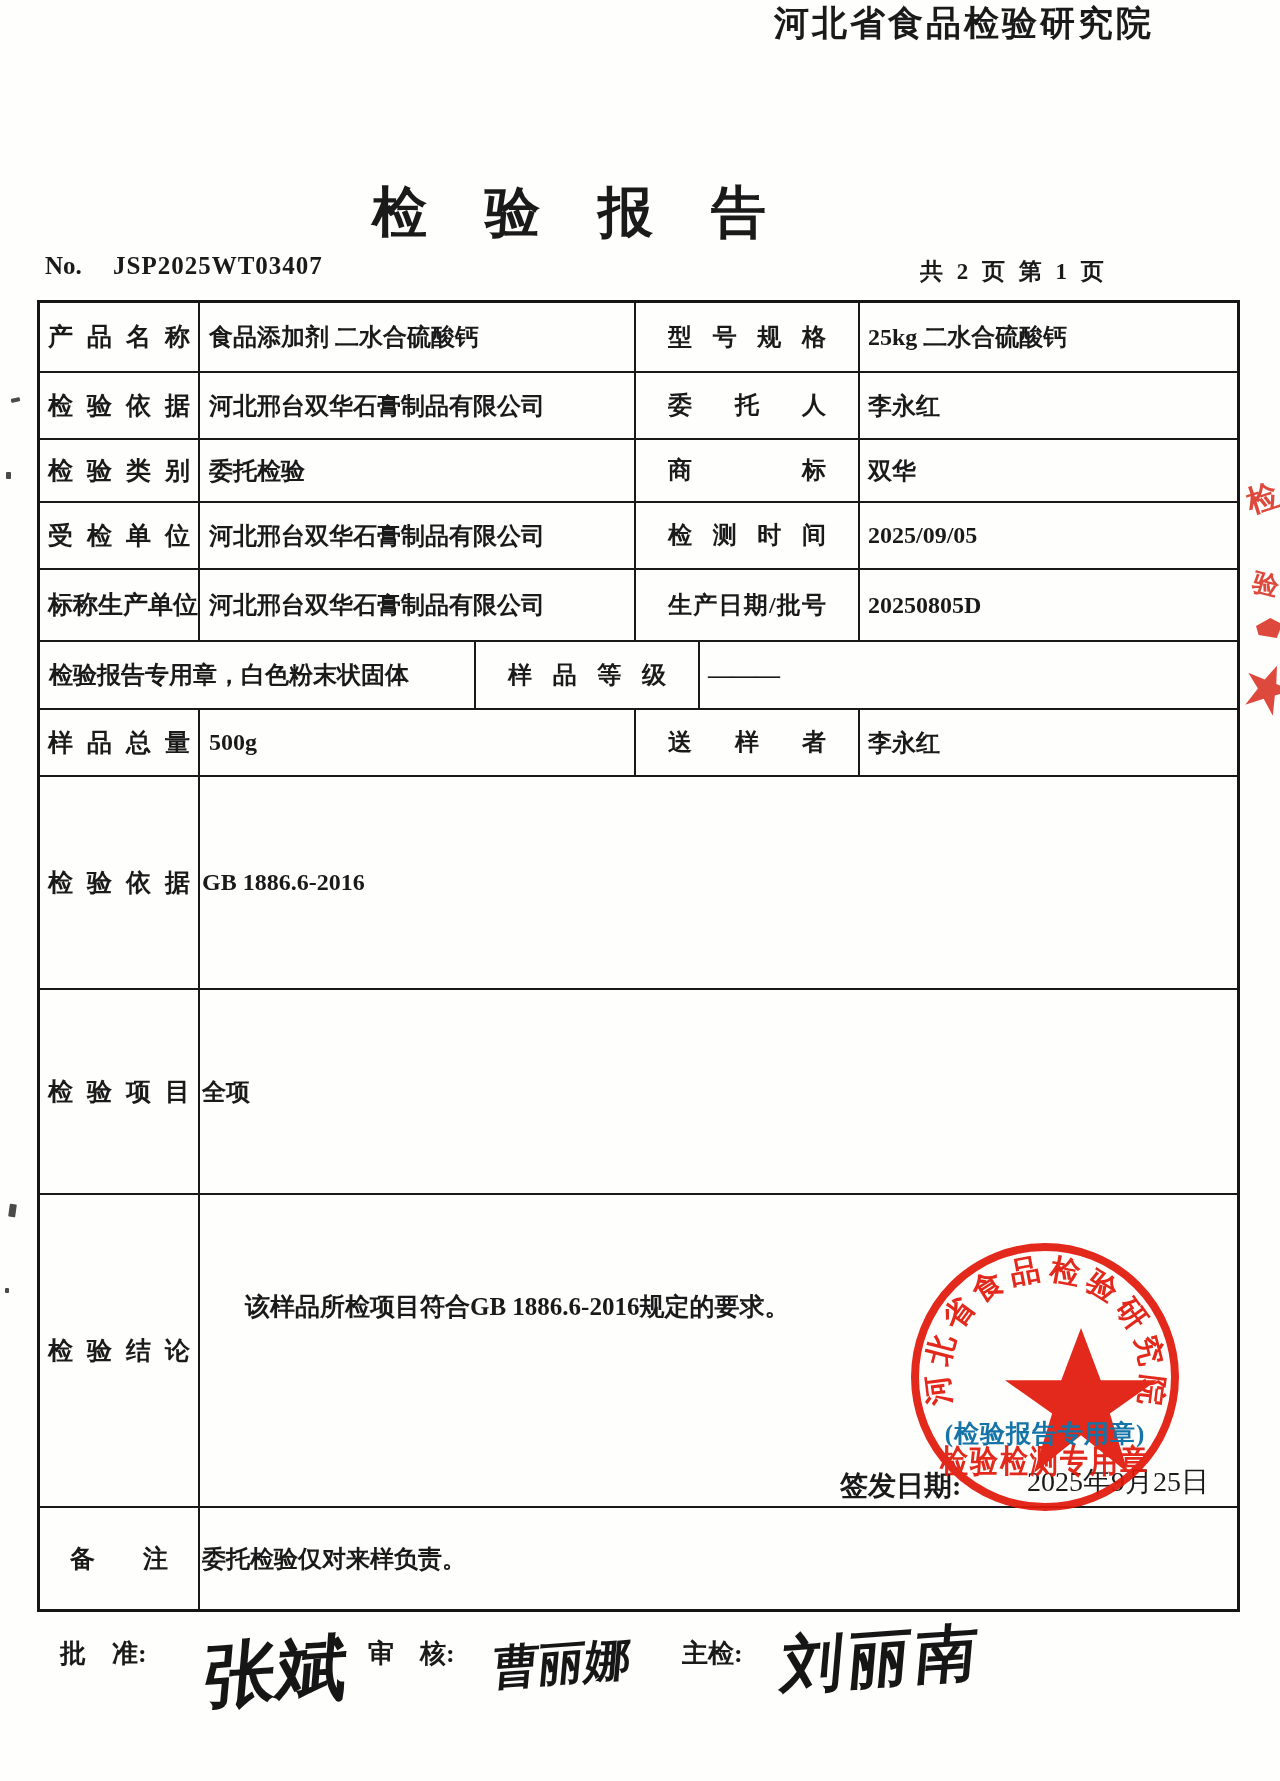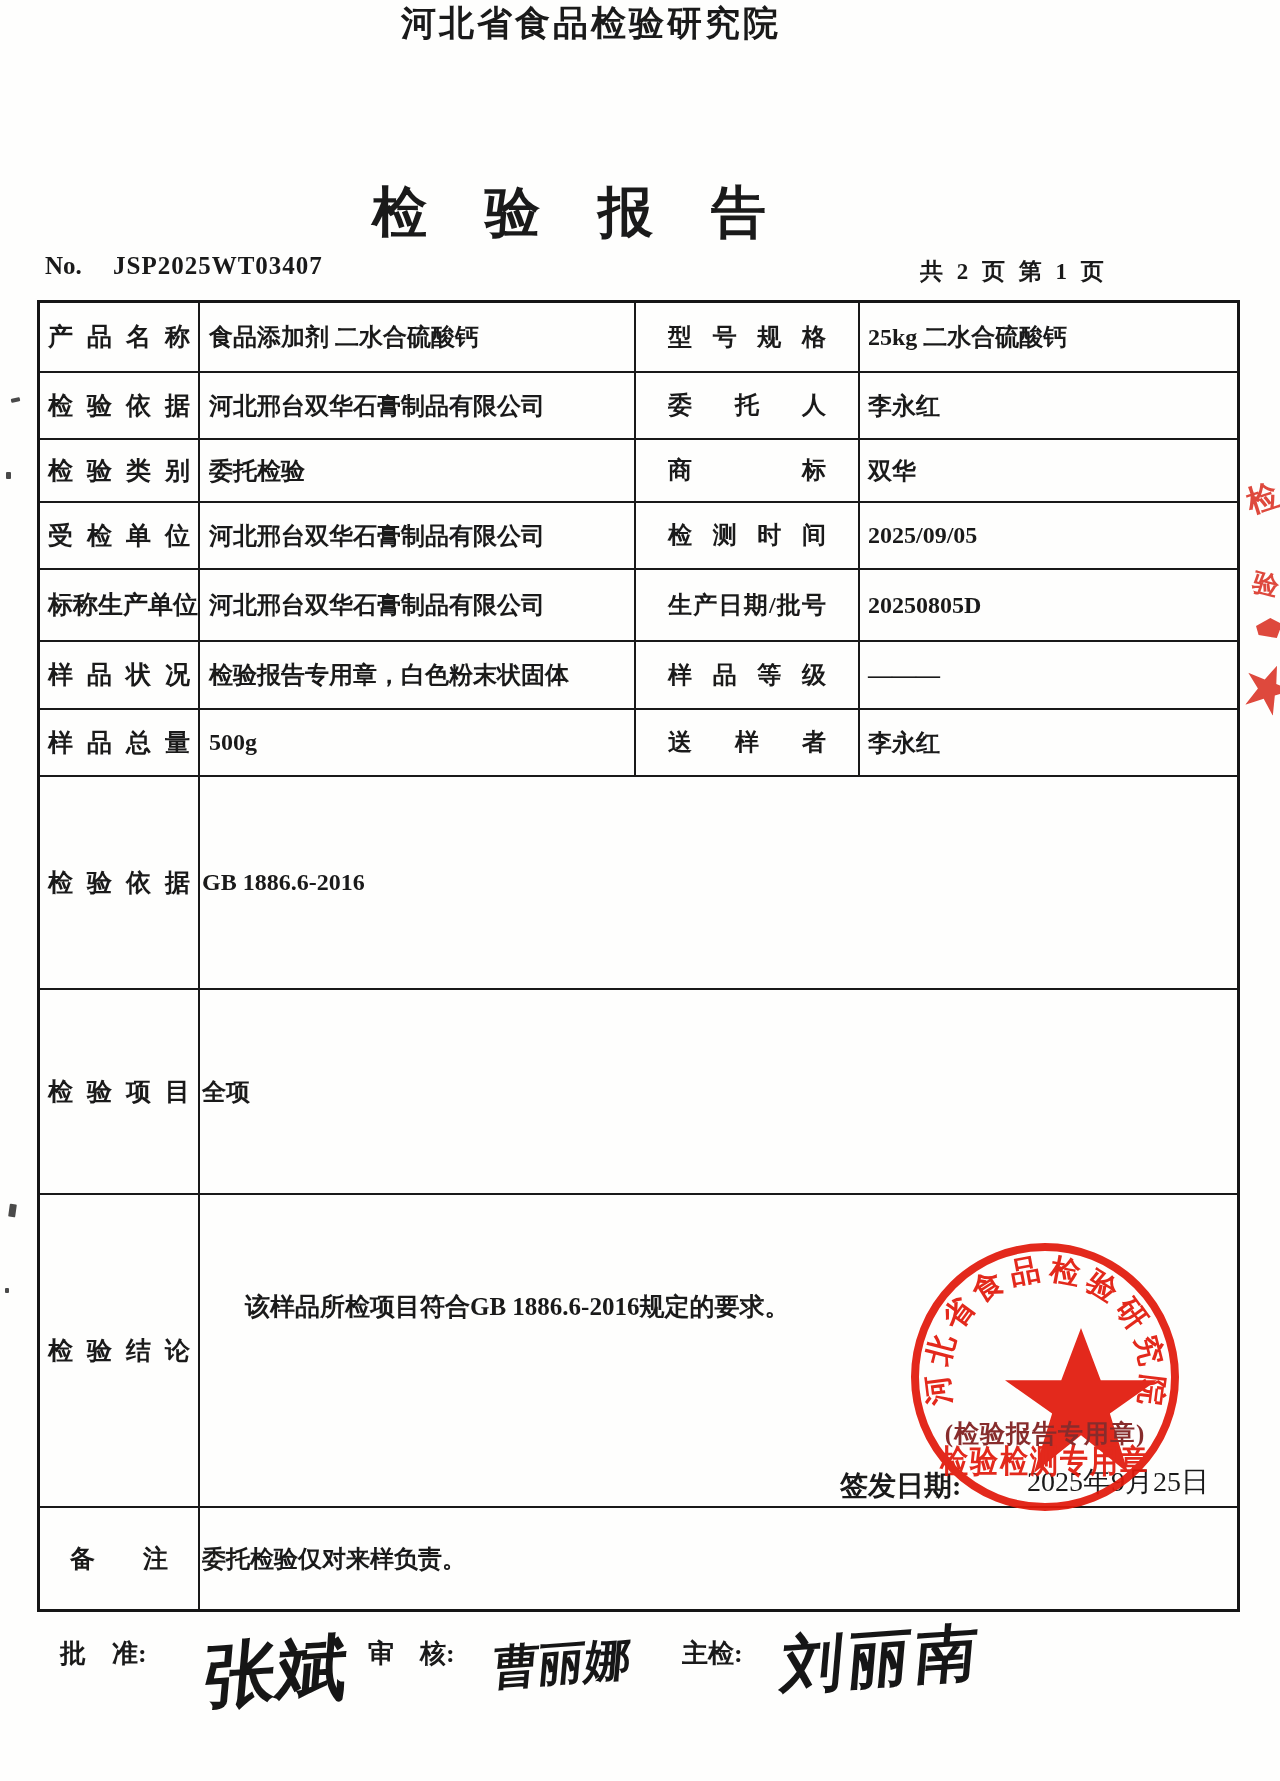--- a/index.html
+++ b/index.html
@@ -5,21 +5,21 @@
   :root{ --red:#e2190b; --ink:#1a1a1a; }
   html,body{margin:0;padding:0;background:#888;}
   .page{
     position:relative; width:1280px; height:1781px; margin:0 auto;
     background:#fefefdff; overflow:hidden; color:var(--ink);
     font-family:"Liberation Serif","DejaVu Serif",serif;
   }
   .abs{position:absolute; white-space:nowrap;}
 
   
-  .institute{left:16px; top:126; width:1150px; text-align:center; font-size:35px; font-weight:700; letter-spacing:3px;}
+  .institute{left:4px; top:126; width:1150px; text-align:right; font-size:35px; font-weight:700; letter-spacing:3px;}
   .title{left:372px; top:176px; font-size:55px; font-weight:700; letter-spacing:58px;}
   .no-label{left:45px; top:252px; font-size:25px; font-weight:600;}
   .no-value{left:113px; top:252px; font-size:25px; font-weight:600; letter-spacing:1px;}
   .page-info{left:920px; top:256px; font-size:23px; font-weight:700; letter-spacing:4px;}
 
   
   .tbl{left:37px; top:300px; width:1203px; border:3px solid #161616; box-sizing:border-box; background:transparent;}
   .tr{display:flex; border-bottom:2px solid #191919;}
   .tr:last-child{border-bottom:none;}
   .td{box-sizing:border-box; display:flex; align-items:center; overflow:hidden;}
@@ -37,21 +37,21 @@
   .issue-label{left:640px; top:272px; font-size:28px; font-weight:700;}
   .issue-date{left:827px; top:268px; font-size:28px; font-weight:400; z-index:4;}
 
   
   .stamp{left:908px; top:1240px; width:274px; height:274px; z-index:5; opacity:.93;}
   .stamp-ring{position:absolute; inset:3px; border:8px solid var(--red); border-radius:50%;}
   .stamp-arc{position:absolute; inset:0;}
   .stamp-arc span{position:absolute; left:137px; top:137px; font-size:30px; font-weight:700; color:var(--red); font-family:"Liberation Serif",serif;}
   .stamp-star{position:absolute; left:97px; top:88px; width:152px; height:145px; background:var(--red);
     clip-path:polygon(50% 0%,63% 36%,100% 36%,69% 59%,81% 100%,50% 74%,19% 100%,31% 59%,0% 36%,37% 36%);}
-  .stamp-cap1{position:absolute; left:0; top:177px; width:100%; text-align:center; font-size:25px; font-weight:700; color:#7f1d1d; letter-spacing:1px;}
+  .stamp-cap1{position:absolute; left:0; top:177px; width:100%; text-align:center; font-size:25px; font-weight:700; color:#0369a1; letter-spacing:1px;}
   .stamp-cap2{position:absolute; left:0; top:203px; width:100%; text-align:center; font-size:28px; font-weight:800; color:var(--red); transform:scaleY(1.15); letter-spacing:2px;}
 
   
   .edge-stamp{right:0; top:466px; width:38px; height:292px; overflow:hidden; z-index:5; opacity:.85;}
   .edge-frag{position:absolute; color:#d92a1c; font-weight:700;}
   .edge-f1{left:5px; top:12px; font-size:31px; transform:rotate(-18deg);}
   .edge-f2{left:11px; top:101px; font-size:26px; transform:rotate(14deg);}
   .edge-blob{position:absolute; left:14px; top:152px; width:26px; height:20px; background:#d92a1c; clip-path:polygon(0 40%,55% 0,100% 30%,80% 100%,10% 85%);}
   .edge-starfrag{position:absolute; left:2px; top:198px; width:48px; height:48px; background:#d92a1c; transform:rotate(22deg);
     clip-path:polygon(50% 0%,63% 36%,100% 36%,69% 59%,81% 100%,50% 74%,19% 100%,31% 59%,0% 36%,37% 36%);}
@@ -155,23 +155,20 @@
         </div>
       <div class="td lc2">
           <div class="jlab">生产日期/批号</div>
         </div>
       <div class="td vc2">
           <div class="val">20250805D</div>
         </div>
     </div>
 
     <div class="tr" style="height:66px">
-      <div class="td lc">
-          <div class="jlab">样品状况</div>
-        </div>
       <div class="td vc">
           <div class="val">检验报告专用章，白色粉末状固体</div>
         </div>
       <div class="td lc2">
           <div class="jlab">样品等级</div>
         </div>
       <div class="td vc2">
           <div class="val">———</div>
         </div>
     </div>

